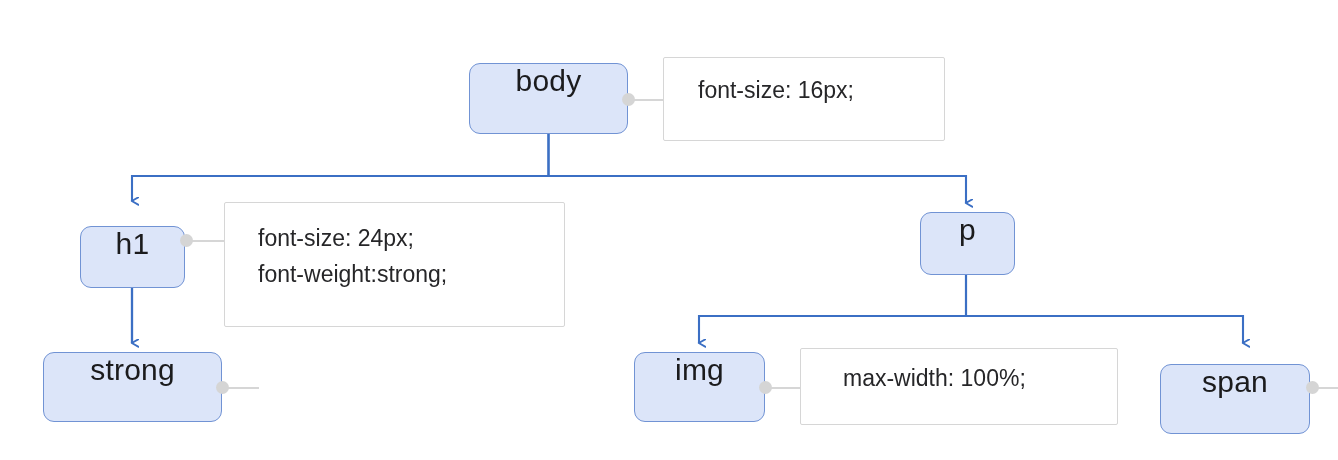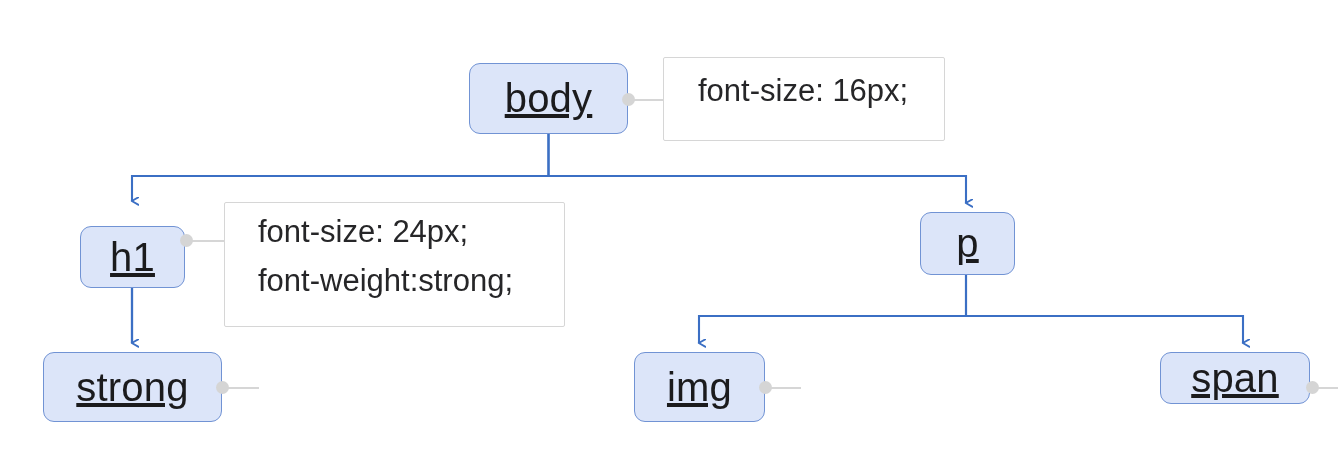--- a/index.html
+++ b/index.html
@@ -28,41 +28,40 @@
     height: 460px;
     pointer-events: none;
   }
   .node {
     position: absolute;
     box-sizing: border-box;
     background: #dce5f9;
     border: 1.5px solid #7193d4;
     border-radius: 11px;
     display: flex;
-    align-items: center;
+    align-items: flex-start;
     justify-content: center;
     color: #1b1b1d;
-    font-size: 40px;
+    font-size: 30px;
     font-weight: 400;
     letter-spacing: 0.2px;
     z-index: 3;
-    text-decoration: underline;
   }
   .annotation {
     position: absolute;
     box-sizing: border-box;
     background: #ffffff;
     border: 1.5px solid #d6d6d6;
     border-radius: 2px;
     display: flex;
     flex-direction: column;
     align-items: flex-start;
     justify-content: center;
     color: #262628;
-    font-size: 31px;
+    font-size: 23px;
     line-height: 1.55;
     padding: 6px 0 22px 34px;
     z-index: 2;
   }
   .annotation .line {
     white-space: nowrap;
   }
   .dot {
     position: absolute;
     width: 13px;
@@ -126,28 +125,31 @@
   </div>
 
   <div class="node" style="left:634px; top:352px; width:131px; height:70px;">
     <span>img</span>
   </div>
 
   <div class="node" style="left:43px; top:352px; width:179px; height:70px;">
     <span>strong</span>
   </div>
 
-  <div class="node" style="left:1160px; top:352px; width:150px; height:52px;">
+  <div class="node" style="left:1160px; top:364px; width:150px; height:70px;">
     <span>span</span>
   </div>
 
   <div class="annotation" style="left:663px; top:57px; width:282px; height:84px;">
     <span class="line">font-size: 16px;</span>
   </div>
 
   <div class="annotation" style="left:224px; top:202px; width:341px; height:125px; padding-left:33px;text-align:center;">
     <span class="line">font-size: 24px;</span>
     <span class="line">font-weight:strong;</span>
   </div>
 
 
+  <div class="annotation" style="left:800px; top:348px; width:318px; height:77px; padding-left:42px;">
+    <span class="line">max-width: 100%;</span>
+  </div>
 
 </div>
 
 </body></html>

